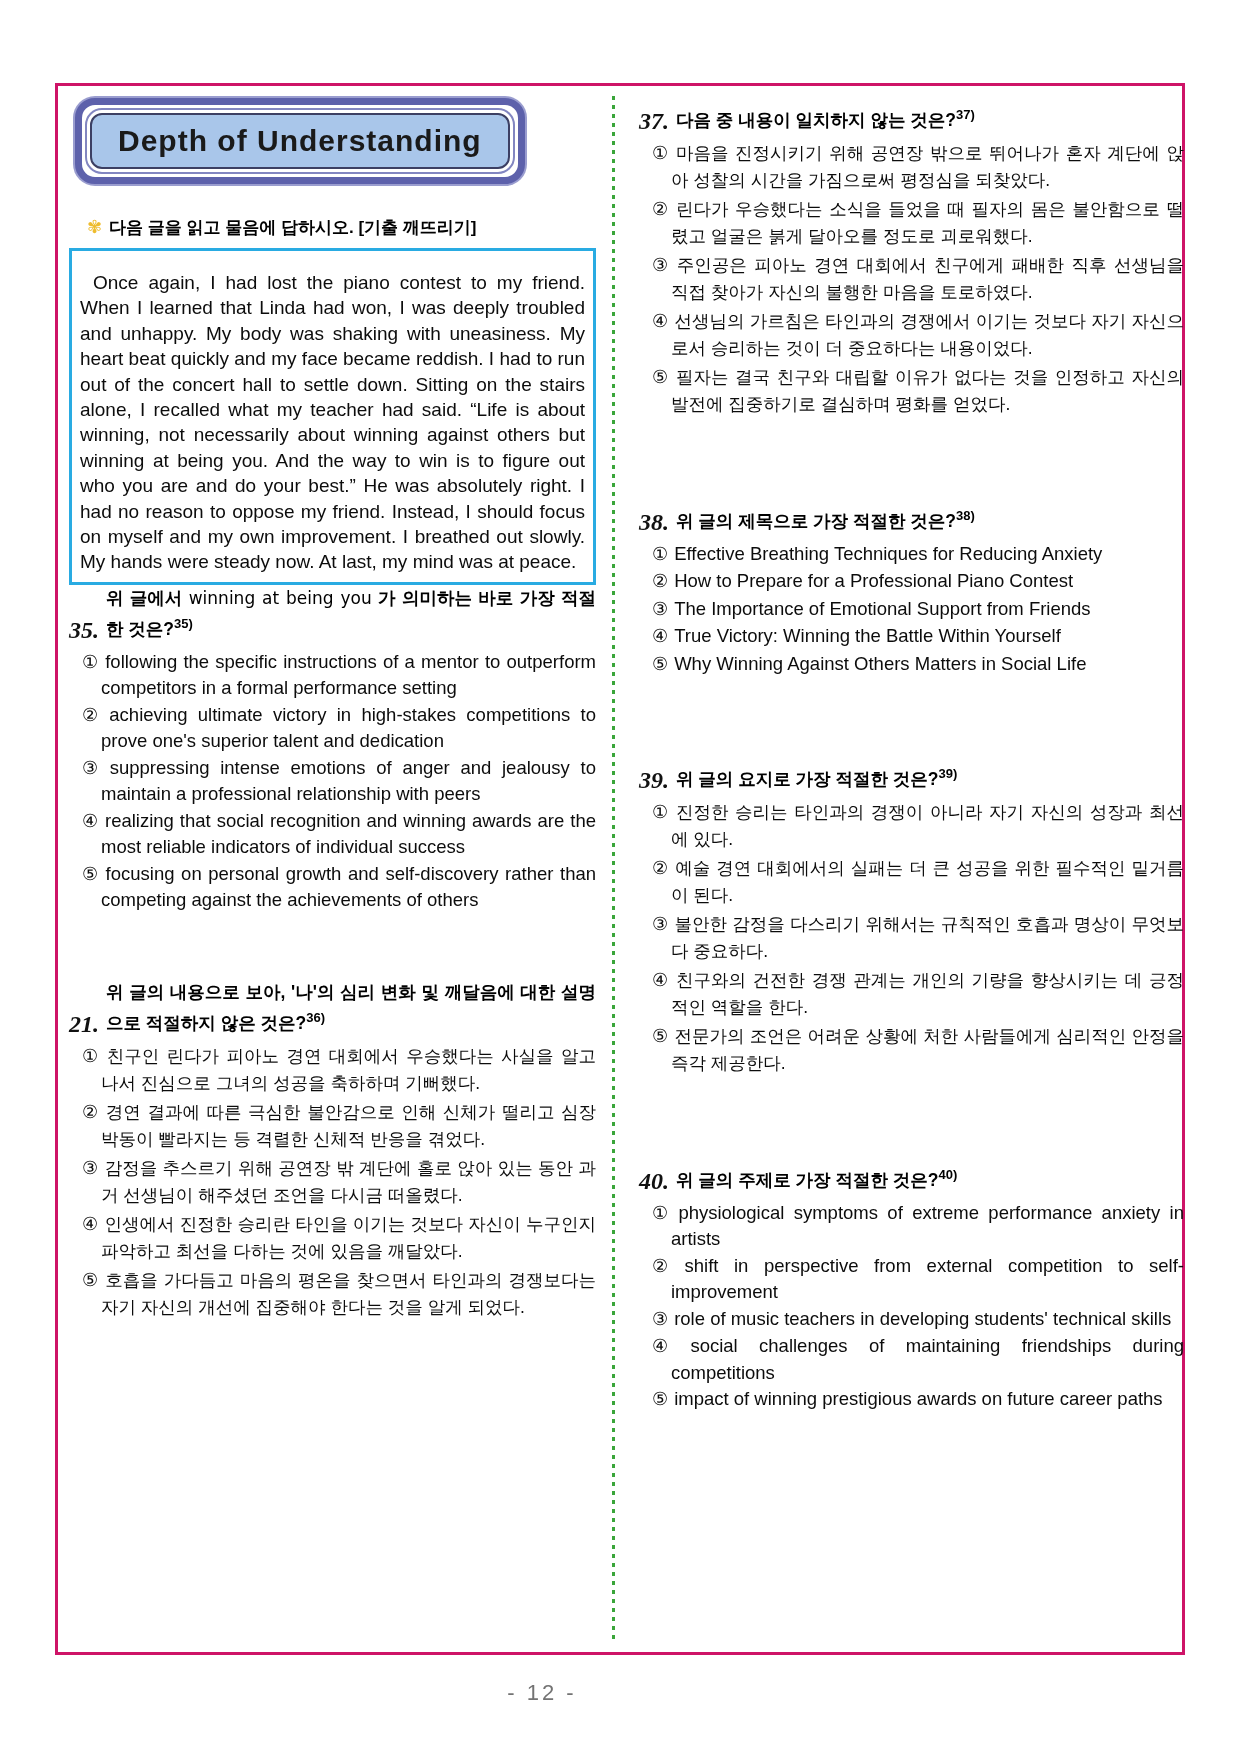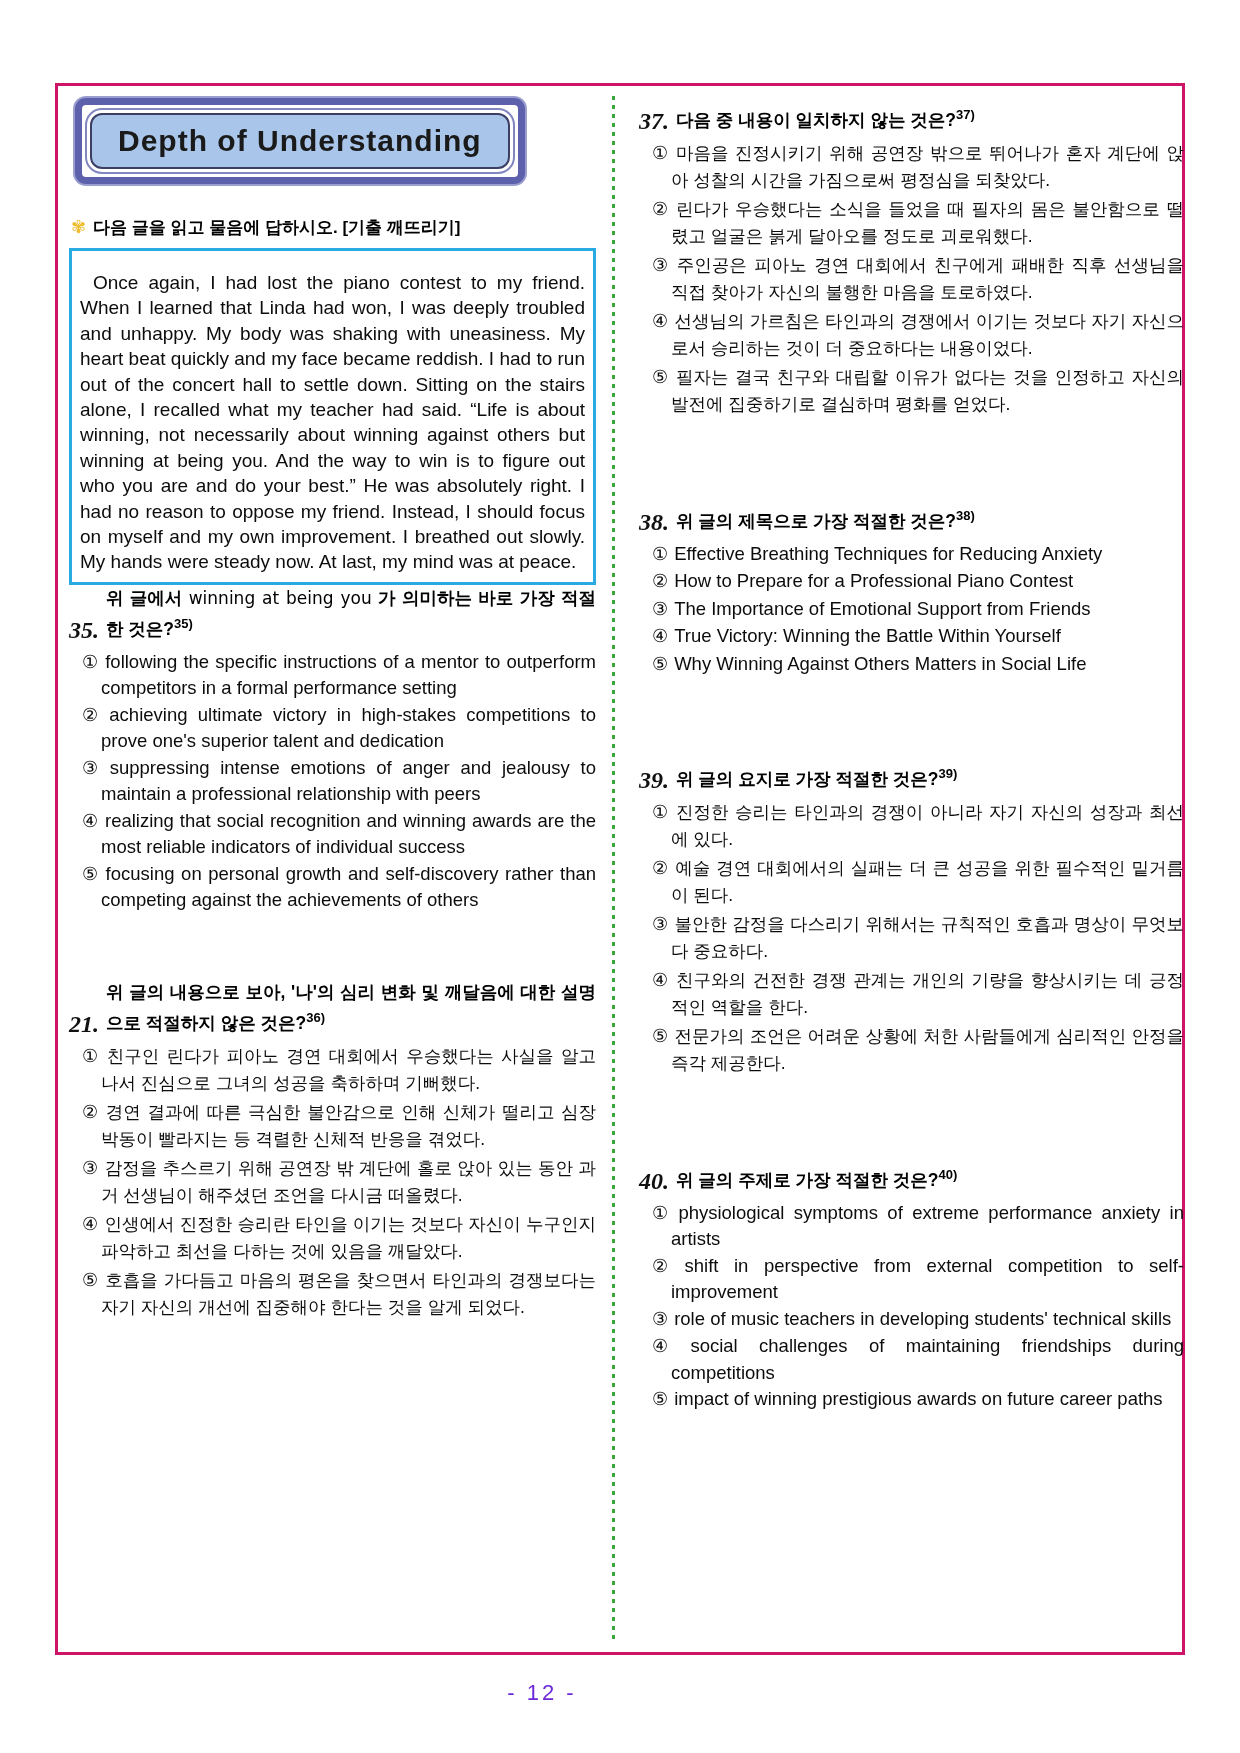--- a/index.html
+++ b/index.html
@@ -14,38 +14,38 @@
   .divider{
     position:absolute;left:612px;top:96px;width:3px;height:1548px;
     background:repeating-linear-gradient(to bottom,var(--divider-green,#3aa53a) 0 4px,transparent 4px 9px);
   }
   .col-left{position:absolute;left:69px;top:98px;width:527px;}
   .col-right{position:absolute;left:639px;top:102px;width:545px;}
 
   
   .hdr-outer{
     display:inline-block;border:7px solid var(--hdr-purple,#5d61ab);
-    border-radius:11px;padding:3px;background:#fff;
+    border-radius:20px;padding:3px;background:#fff;
     box-shadow:0 0 0 2px #9a9dcf;
     margin-left:6px;
   }
   .hdr-mid{
     border:2px solid var(--hdr-purple-light,#8286c1);border-radius:17px;padding:3px;background:#fff;
   }
   .hdr-inner{
     border:2px solid #3c3f63;border-radius:12px;background:var(--hdr-fill,#a9c6ea);
     padding:9px 26px;text-align:center;
   }
   .hdr-title{
     font-size:30px;font-weight:bold;letter-spacing:1px;color:#1a1a1a;
     font-family:"Liberation Sans",sans-serif;white-space:nowrap;
   }
 
   .instruction{
-    margin-top:32px;margin-left:2px;font-size:17px;font-weight:bold;color:#000;
+    margin-top:32px;margin-left:18px;font-size:17px;font-weight:bold;color:#000;
   }
   .flower{color:var(--flower-gold,#eebc2e);font-size:18px;margin-right:7px;font-weight:normal;}
 
   .passage-box{
     margin-top:9px;border:3px solid var(--passage-cyan,#29abe2);
     padding:19px 8px 7px 8px;
   }
   .passage-text{
     font-size:19px;line-height:25.4px;text-align:justify;color:#0c0c0c;
     text-indent:13px;
@@ -73,21 +73,21 @@
   .options{margin-left:13px;}
   .option{
     padding-left:19px;text-indent:-19px;text-align:justify;color:#0c0c0c;
   }
   .option .marker{font-size:18px;margin-right:6px;}
   .option.en{font-size:18.5px;line-height:25.5px;margin-bottom:1px;}
   .option.ko{font-size:17.5px;line-height:27.5px;margin-bottom:1px;}
 
   .page-footer{
     position:absolute;left:0;top:1680px;width:1084px;text-align:center;
-    font-size:22px;letter-spacing:3px;color:#6d28d9;
+    font-size:22px;letter-spacing:3px;color:#737373;
   }
 </style>
 </head>
 <body>
 
 <div class="frame"></div>
 <div class="divider"></div>
 
 <div class="col-left">
   <div class="hdr-outer">

